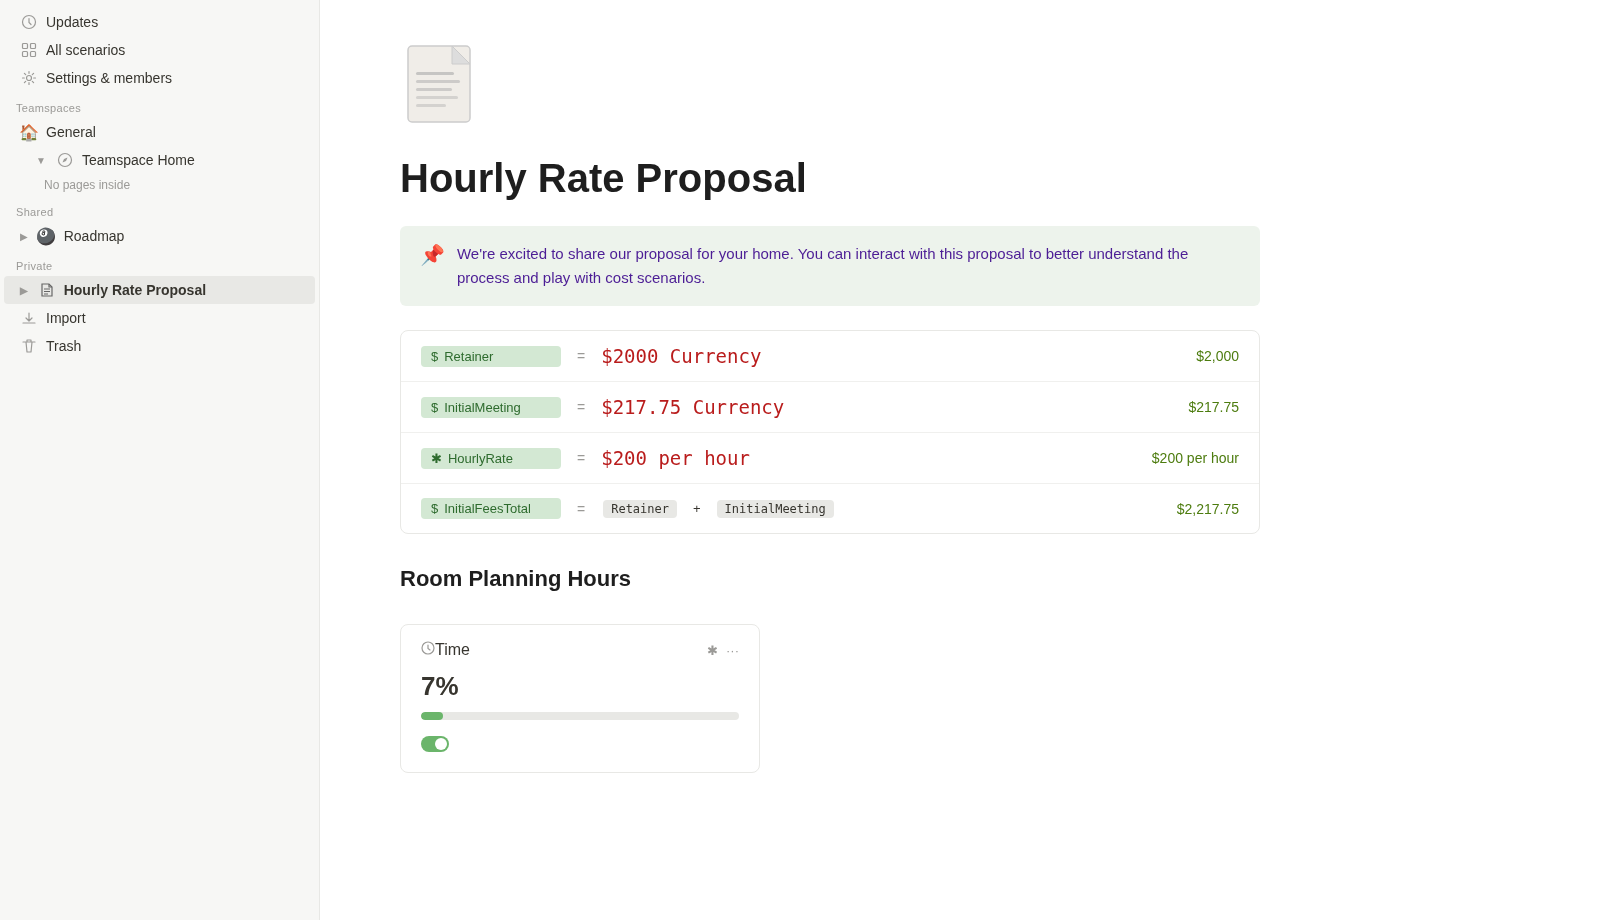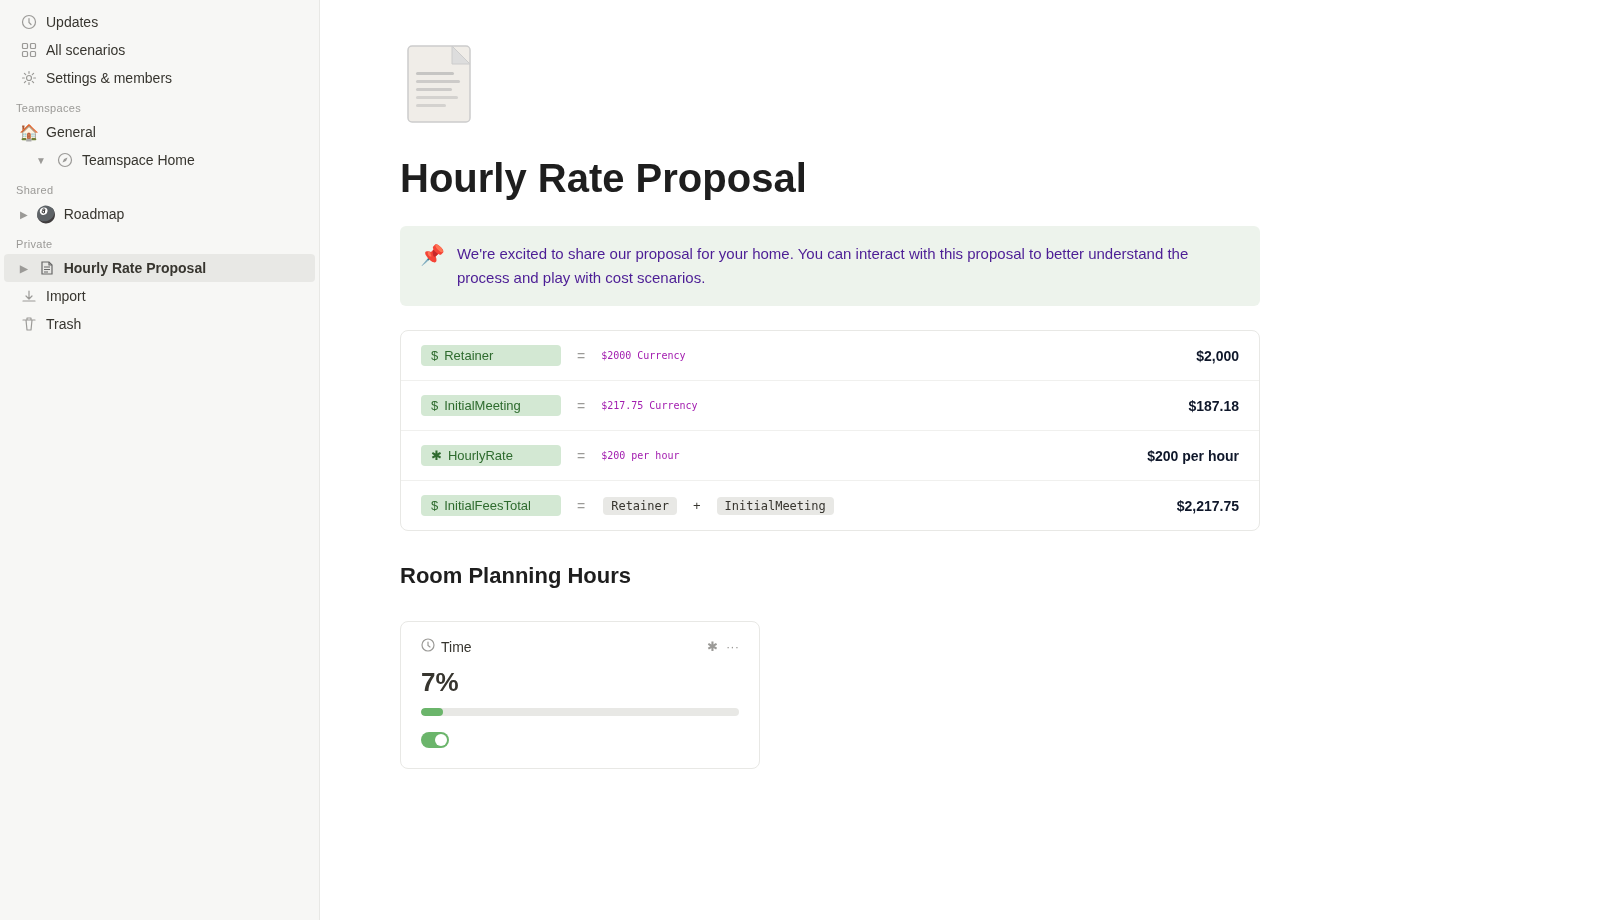--- a/index.html
+++ b/index.html
@@ -117,31 +117,31 @@
       padding: 3px 10px;
       font-size: 13px;
       font-weight: 500;
       color: #2e6b2e;
       display: flex;
       align-items: center;
       gap: 6px;
       min-width: 140px;
     }
     .formula-equals { color: #9b9a97; font-size: 14px; margin: 0 4px; }
-    .formula-value { font-size: 10px; color: #a21caf; font-family: monospace; }
+    .formula-value { font-size: 19px; color: #b91c1c; font-family: monospace; }
     .formula-chip {
       background: #e8e8e5;
       border-radius: 4px;
       padding: 2px 8px;
       font-size: 12px;
       font-family: monospace;
       color: #37352f;
       margin: 0 2px;
     }
-    .formula-result { margin-left: auto; font-size: 14px; color: #0f172a; font-weight: 700; }
+    .formula-result { margin-left: auto; font-size: 14px; color: #4d7c0f; font-weight: 400; }
 
     
     .section-heading {
       font-size: 22px;
       font-weight: 600;
       color: #1e1e1e;
       margin-bottom: 32px;
     }
 
     
@@ -153,23 +153,22 @@
       max-width: 360px;
     }
     .time-card-header {
       display: flex;
       align-items: center;
       justify-content: space-between;
       margin-bottom: 12px;
     }
     .time-card-label {
       display: flex;
-      align-items: flex-end;
-      gap: 6px;
-      font-size: 14px;
+      align-items: flex-start;
+      font-size: 16px;
       color: #37352f;
     }
     .time-card-actions {
       display: flex;
       align-items: center;
       gap: 8px;
       color: #9b9a97;
       font-size: 13px;
     }
     .time-value {
@@ -258,20 +257,21 @@
     <span class="sidebar-chevron">▼</span>
     <span class="sidebar-icon">
       <svg width="16" height="16" viewBox="0 0 16 16" fill="none">
           <circle cx="8" cy="8" r="6.5" stroke="#9b9a97" stroke-width="1.2"></circle>
           <path d="M10.5 5.5L9 9l-3.5 1.5L7 7l3.5-1.5z" fill="#9b9a97"></path>
         </svg>
     </span>
     <span>Teamspace Home</span>
   </div>
 
+  <div class="no-pages">No pages inside</div>
 
   <div class="sidebar-section-label">Shared</div>
 
   <div class="sidebar-item">
     <span class="sidebar-chevron">▶</span>
     <span class="sidebar-icon">🎱</span>
     <span>Roadmap</span>
   </div>
 
   <div class="sidebar-section-label">Private</div>
@@ -348,21 +348,21 @@
       <span class="formula-result">$2,000</span>
     </div>
 
     <div class="formula-row">
       <span class="formula-tag">
         <span>$</span>
         <span>InitialMeeting</span>
       </span>
       <span class="formula-equals">=</span>
       <span class="formula-value">$217.75 Currency</span>
-      <span class="formula-result">$187.18</span>
+      <span class="formula-result">$217.75</span>
     </div>
 
     <div class="formula-row">
       <span class="formula-tag-asterisk">
         <span>✱</span>
         <span>HourlyRate</span>
       </span>
       <span class="formula-equals">=</span>
       <span class="formula-value">$200 per hour</span>
       <span class="formula-result">$200 per hour</span>

